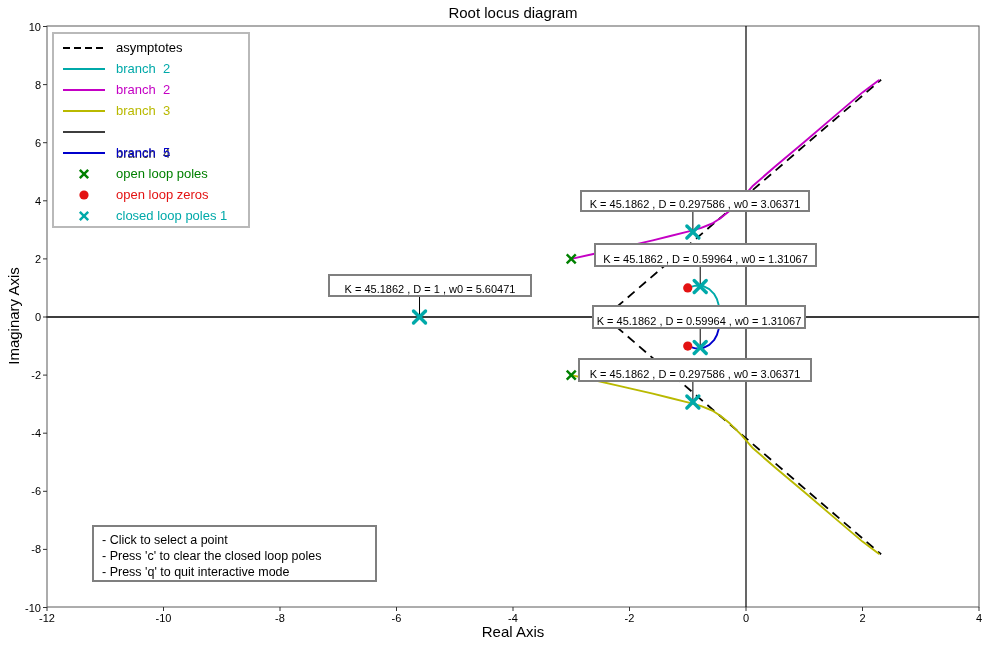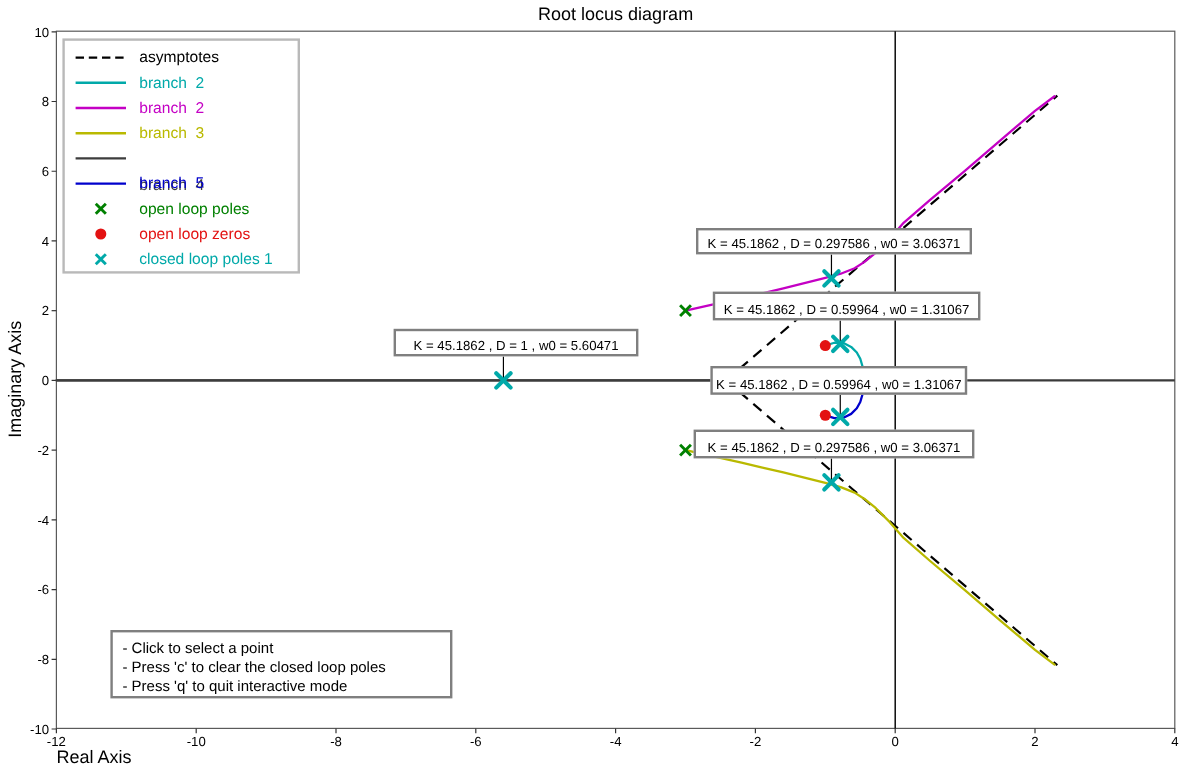--- a/index.html
+++ b/index.html
@@ -1,19 +1,19 @@
 <!DOCTYPE html>
 <html><head>
 <meta charset="utf-8">
 <style>
   html,body{margin:0;padding:0;background:#fff;}
   .fig{position:relative;width:983px;height:649px;background:#fff;overflow:hidden;
        font-family:"Liberation Sans",sans-serif;color:#000;border-radius:32px;}
   .title{position:absolute;left:47px;top:4px;width:932px;text-align:center;font-size:15px;}
-  .xlabel{position:absolute;left:47px;top:623px;width:932px;font-size:15px;}
+  .xlabel{position:absolute;left:47px;top:623px;width:932px;text-align:center;font-size:15px;}
   .ylabel{position:absolute;left:13px;top:316px;transform:translate(-50%,-50%) rotate(-90deg);
           font-size:15px;white-space:nowrap;}
   svg.plot{position:absolute;left:0;top:0;}
   .legend{position:absolute;left:52px;top:32px;width:198px;height:196px;background:#fff;
           border:2px solid #b9b9b9;box-sizing:border-box;padding:3px 0 0 7px;}
   .lrow{display:flex;align-items:center;height:21px;}
   .lrow .samp{width:46px;height:16px;margin-right:9px;flex:none;}
   .lrow .lbl{font-size:13px;white-space:pre;}
   .ann{position:absolute;background:#fff;border:2px solid #7f7f7f;box-sizing:border-box;
        font-size:11px;display:flex;align-items:flex-end;justify-content:center;white-space:nowrap;}

